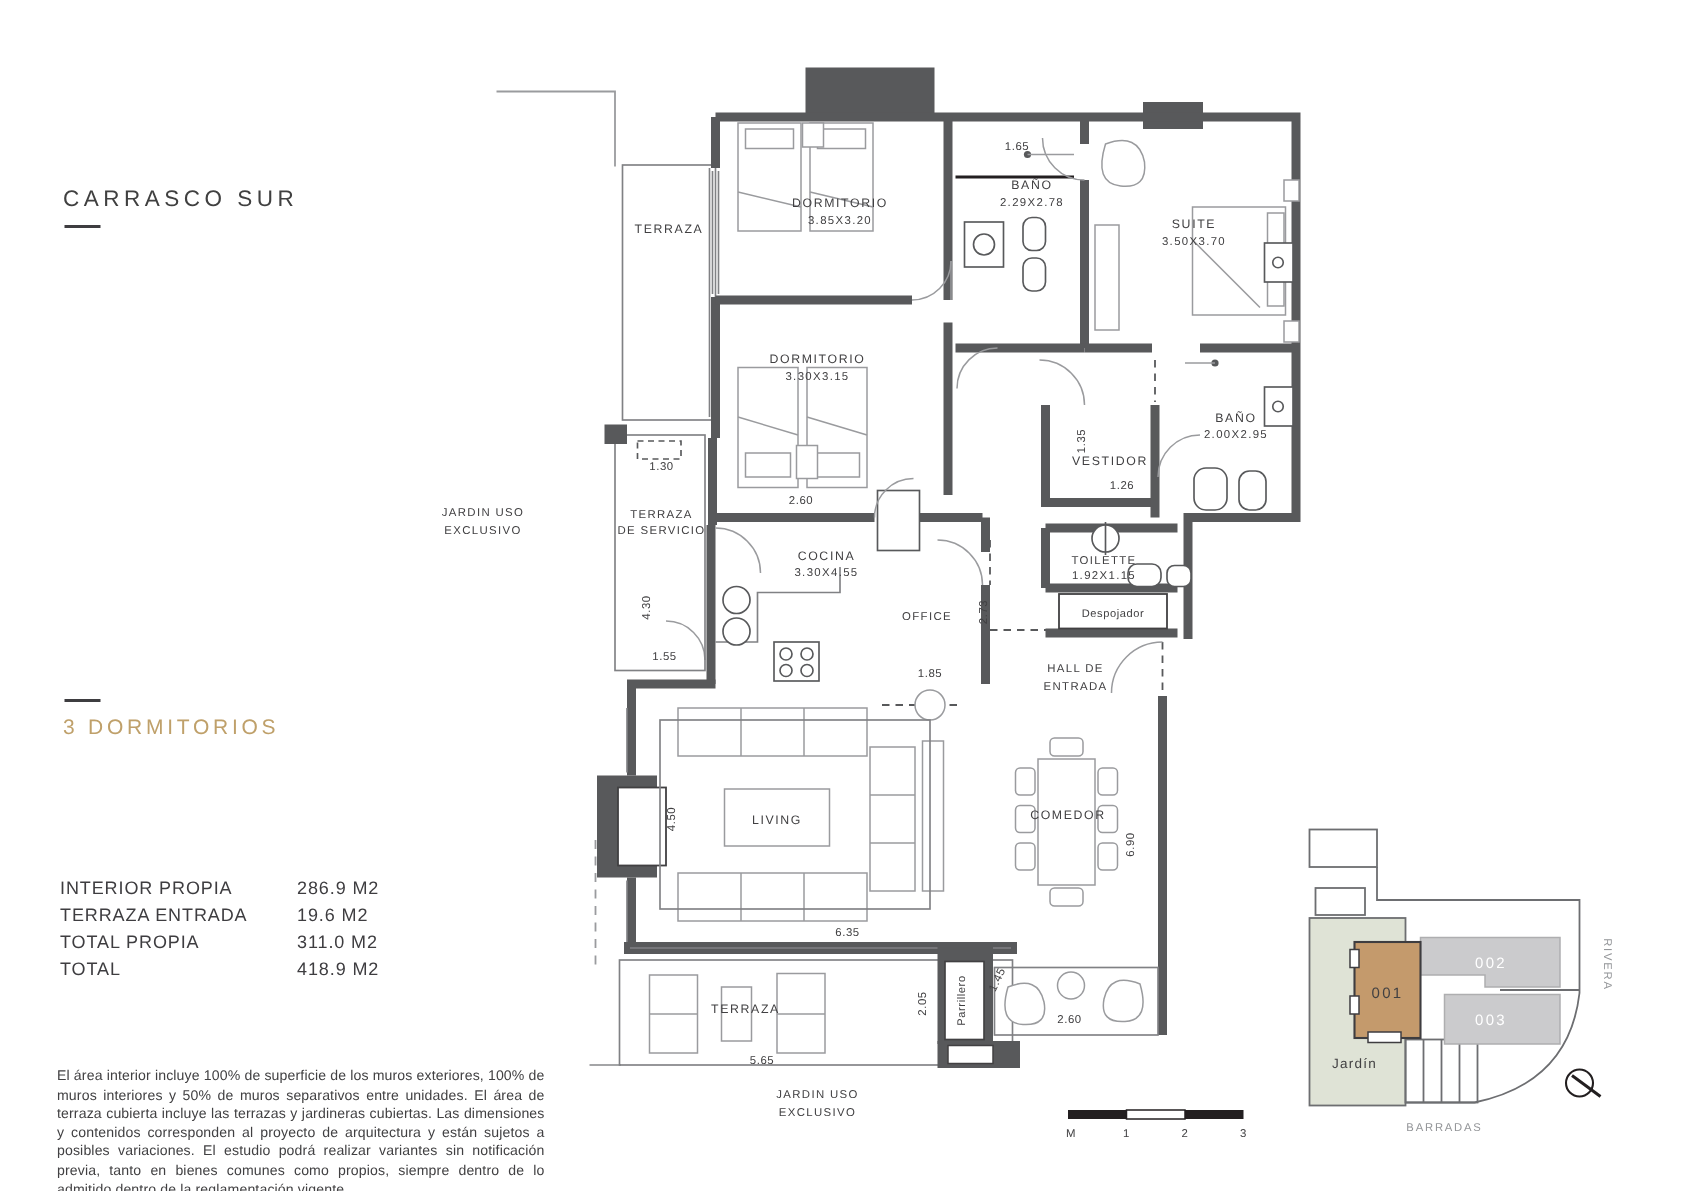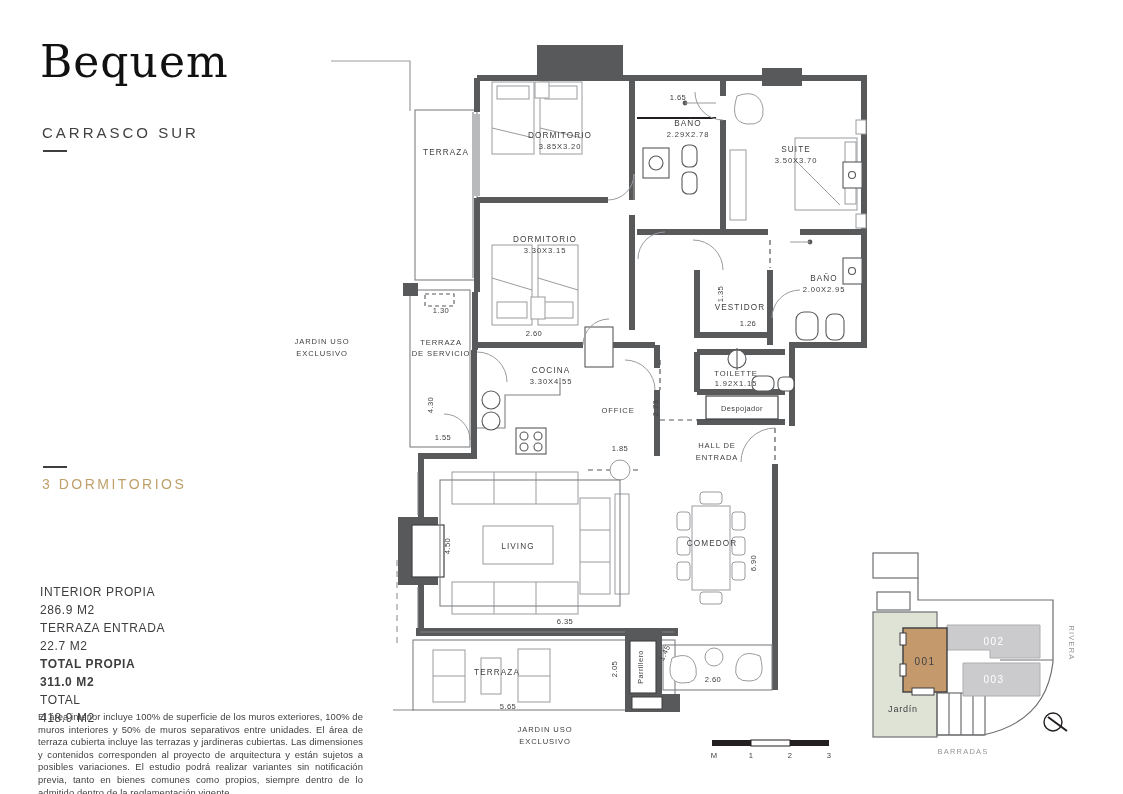--- a/index.html
+++ b/index.html
@@ -12,24 +12,24 @@
   .location { position:absolute; left:42px; top:124px; color:#404040; font-size:15px;
     letter-spacing:3px; font-weight:400; }
   .dash { position:absolute; width:24px; height:2px; background:#3e3d40; }
   .dash-loc { left:43px; top:150px; }
   .dash-dorm { left:43px; top:466px; }
   .unit-type { position:absolute; left:42px; top:476px; color:#bfa06a; font-size:14px;
     letter-spacing:2.5px; }
 
   .areas { position:absolute; left:40px; top:583px; width:260px; font-size:12px;
     letter-spacing:0.6px; color:#3e3d40; }
-  .areas .row { display:flex; line-height:18px;flex-direction:column; }
+  .areas .row { display:flex; line-height:18px; }
   .areas .lbl { width:158px; }
   .areas .val { flex:1; }
-  .areas .bold { font-weight:bold;justify-content:flex-end; }
+  .areas .bold { font-weight:normal;justify-content:flex-end; }
 
   .disclaimer { position:absolute; left:38px; top:687px; width:325px; font-size:9.4px;
     line-height:12.6px; text-align:justify; color:#414042; letter-spacing:0.1px;margin-top:24px; }
 
   svg text { font-family:"Liberation Sans", sans-serif; fill:#414042; }
   .rm  { font-size:8.2px; letter-spacing:1.1px; text-anchor:middle; }
   .rms { font-size:7.6px; letter-spacing:0.9px; text-anchor:middle; }
   .dim { font-size:7.6px; letter-spacing:0.4px; text-anchor:middle; }
   .box-lbl { font-size:7.4px; letter-spacing:0.4px; text-anchor:middle; }
   .kp-unit { font-size:10px; letter-spacing:1.5px; text-anchor:middle; }
@@ -44,35 +44,34 @@
   .arc  { fill:none; stroke:#9a9b9e; stroke-width:1; }
   .dashl{ fill:none; stroke:#58595b; stroke-width:1.2; stroke-dasharray:5 4; }
   .prop { fill:none; stroke:#9a9b9e; stroke-width:1.2; }
   .kp-line { fill:none; stroke:#6d6e71; stroke-width:1.2; }
 </style>
 </head>
 <body>
 
 <div id="stage">
 
-  <div class="logo">Bequem</div>
   <div class="location">CARRASCO SUR</div>
   <div class="dash dash-loc"></div>
 
   <div class="dash dash-dorm"></div>
   <div class="unit-type">3 DORMITORIOS</div>
 
   <div class="areas">
     <div class="row">
       <span class="lbl">INTERIOR PROPIA</span>
       <span class="val">286.9 M2</span>
     </div>
     <div class="row">
       <span class="lbl">TERRAZA ENTRADA</span>
-      <span class="val">22.7 M2</span>
+      <span class="val">19.6 M2</span>
     </div>
     <div class="row bold">
       <span class="lbl">TOTAL PROPIA</span>
       <span class="val">311.0 M2</span>
     </div>
     <div class="row">
       <span class="lbl">TOTAL</span>
       <span class="val">418.9 M2</span>
     </div>
   </div>

